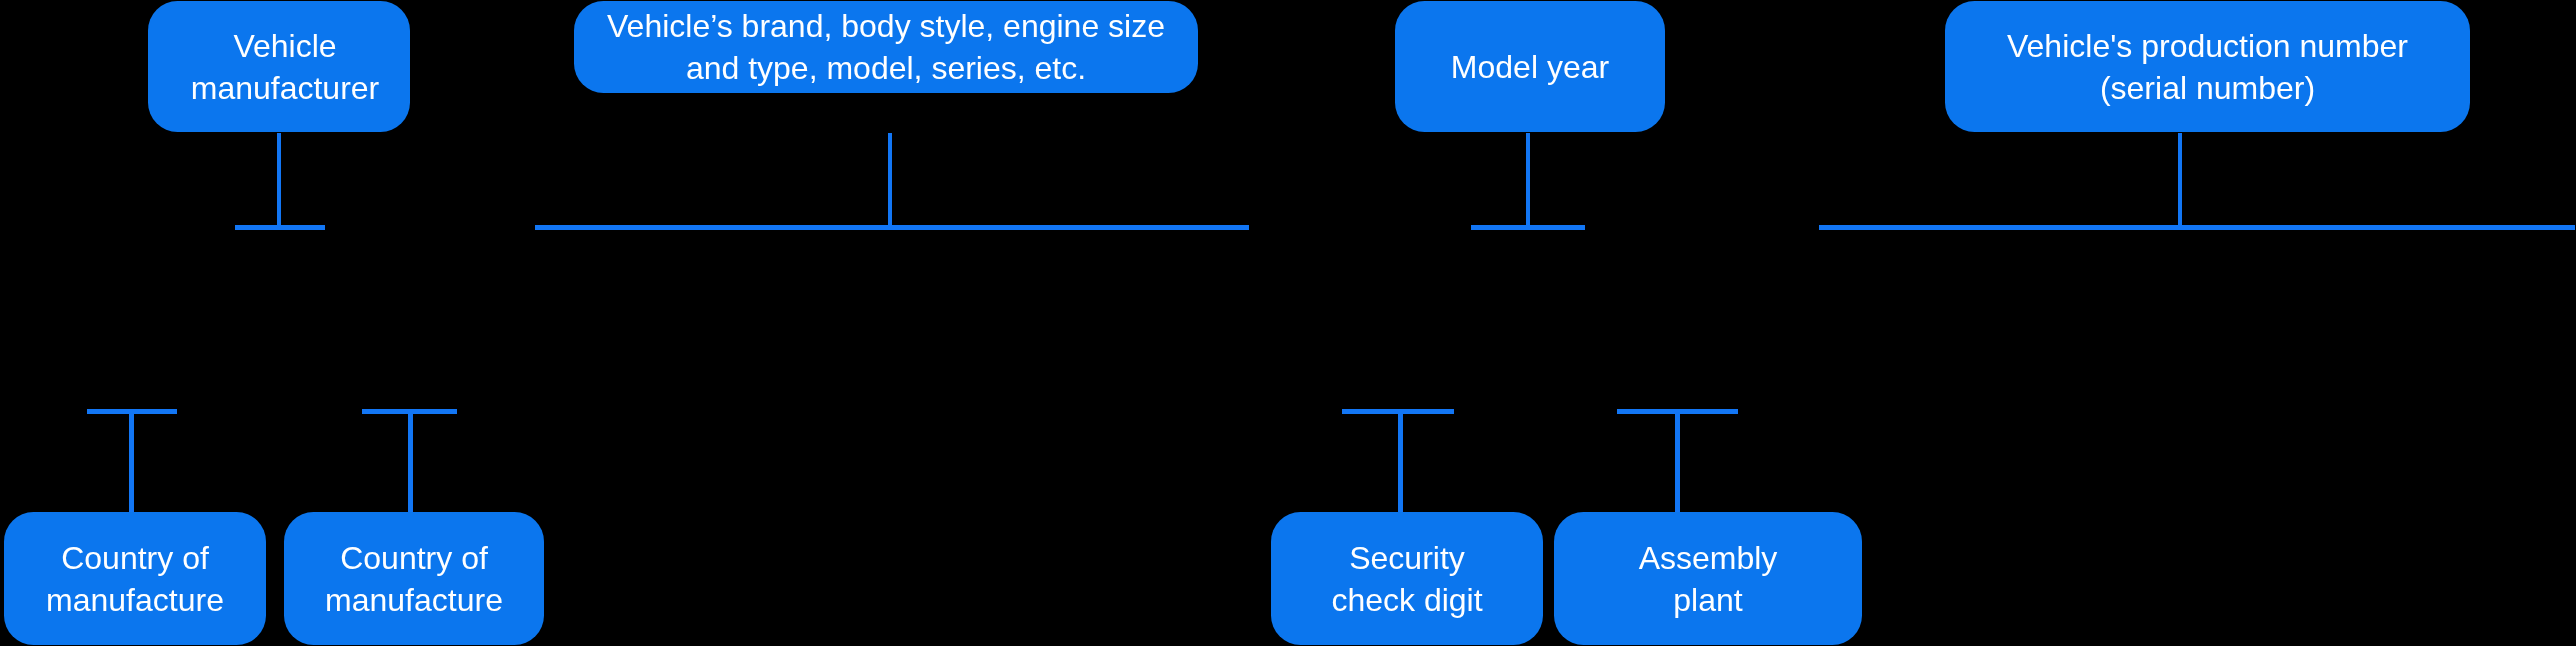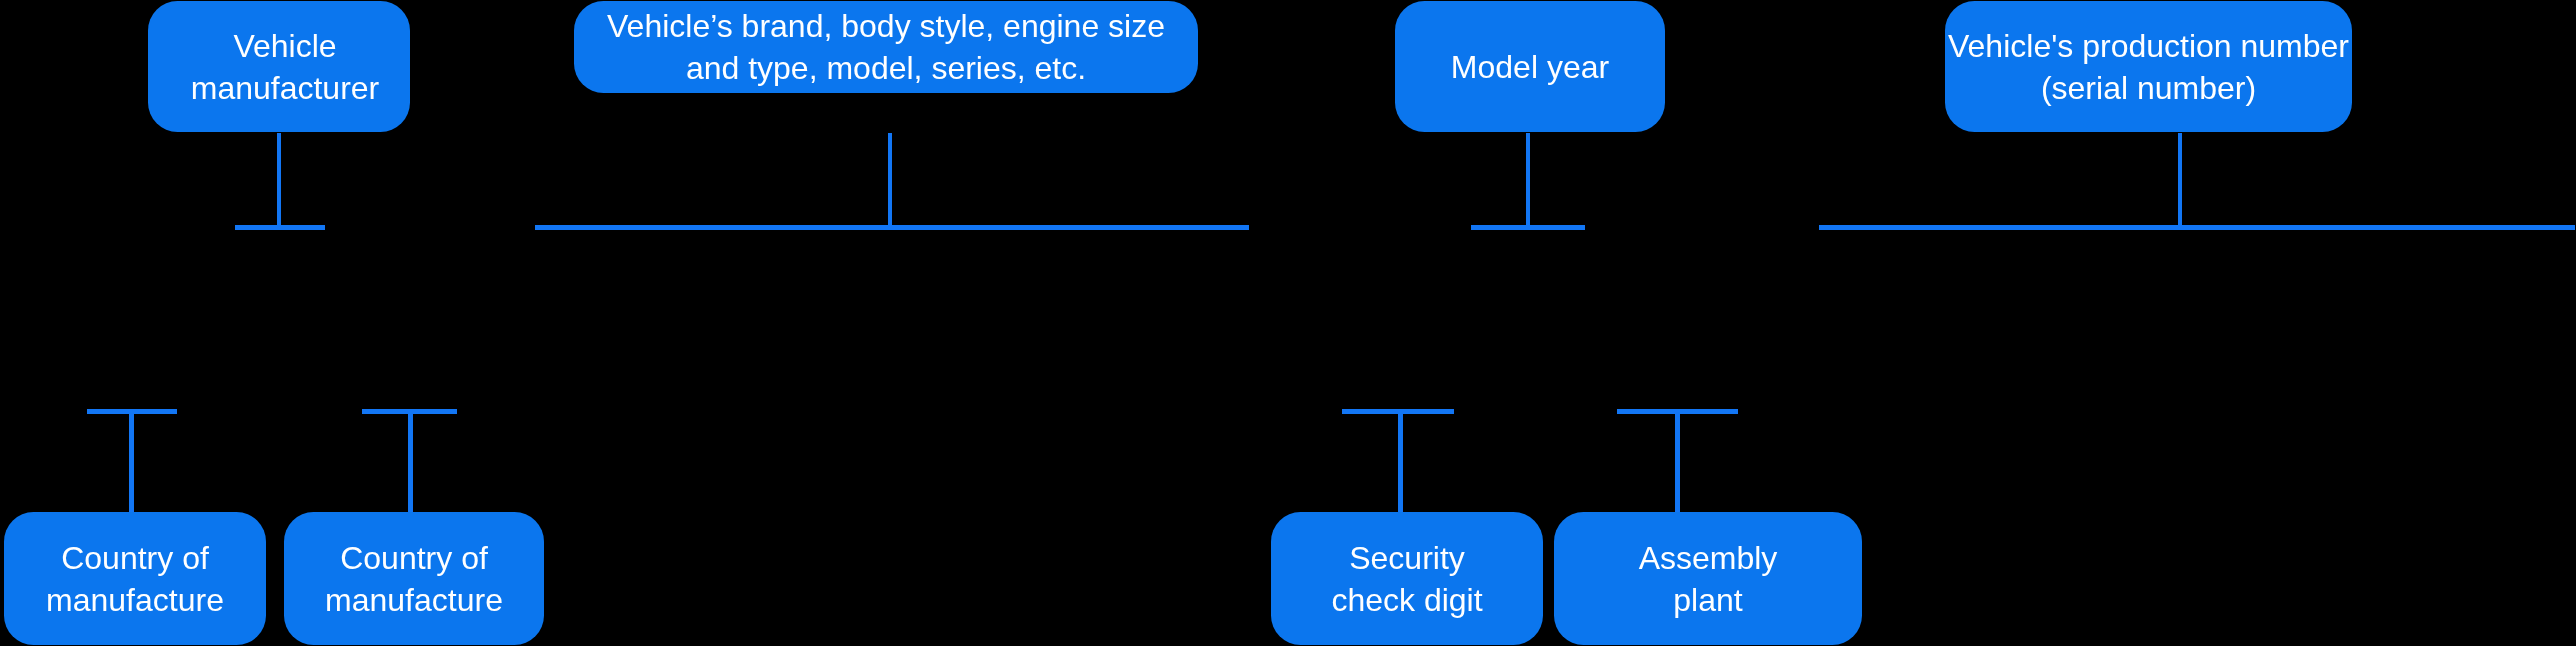--- a/index.html
+++ b/index.html
@@ -60,21 +60,21 @@
 
   <div class="box" style="left:574px; top:1.3px; width:624px; height:92px;">
     <span class="box-label">Vehicle’s brand, body style, engine size
 and type, model, series, etc.</span>
   </div>
 
   <div class="box" style="left:1395px; top:1.3px; width:270px; height:131px;">
     <span class="box-label">Model year</span>
   </div>
 
-  <div class="box" style="left:1945px; top:1.3px; width:407px; height:131px;">
+  <div class="box" style="left:1945px; top:1.3px; width:525px; height:131px;">
     <span class="box-label">Vehicle's production number
 (serial number)</span>
   </div>
 
   <div class="stem" style="left:277px; top:133px; height:95px;"></div>
   <div class="stem" style="left:888px; top:133px; height:95px;"></div>
   <div class="stem" style="left:1526px; top:133px; height:95px;"></div>
   <div class="stem" style="left:2178px; top:133px; height:95px;"></div>
 
   <div class="bar" style="left:235px; top:225px; width:90px;"></div>

